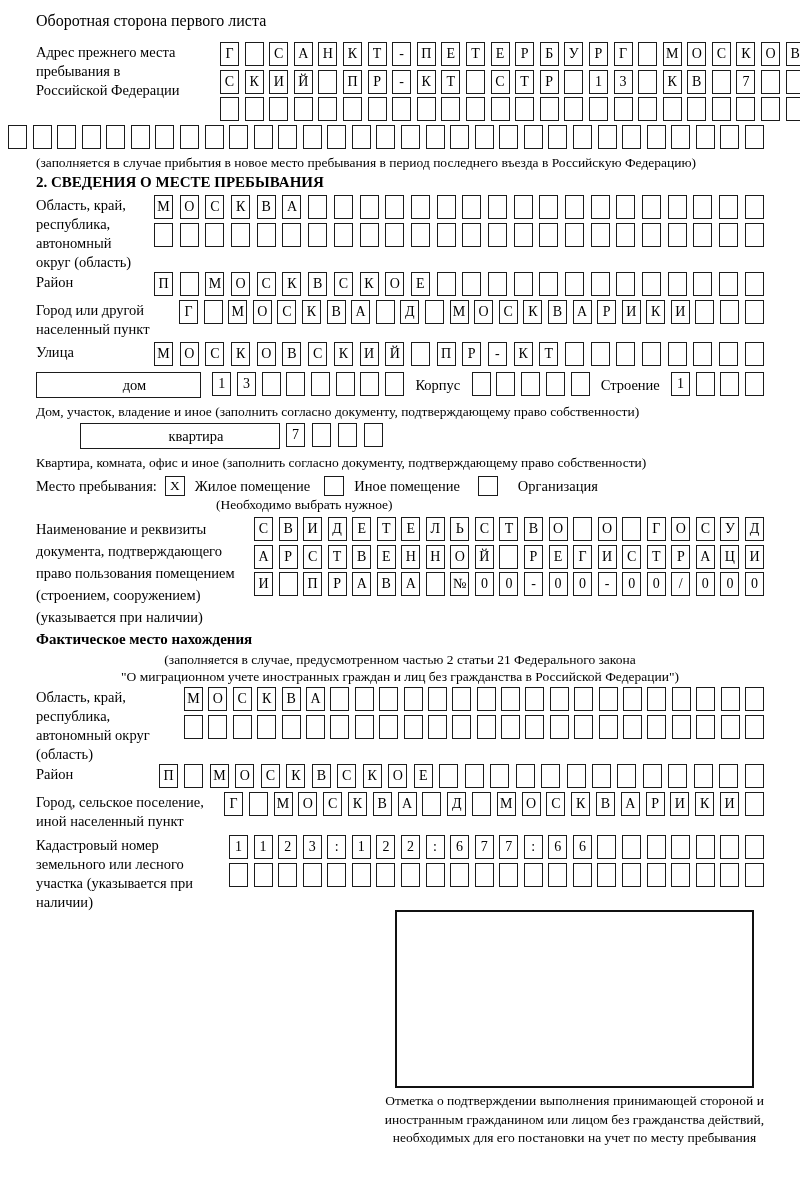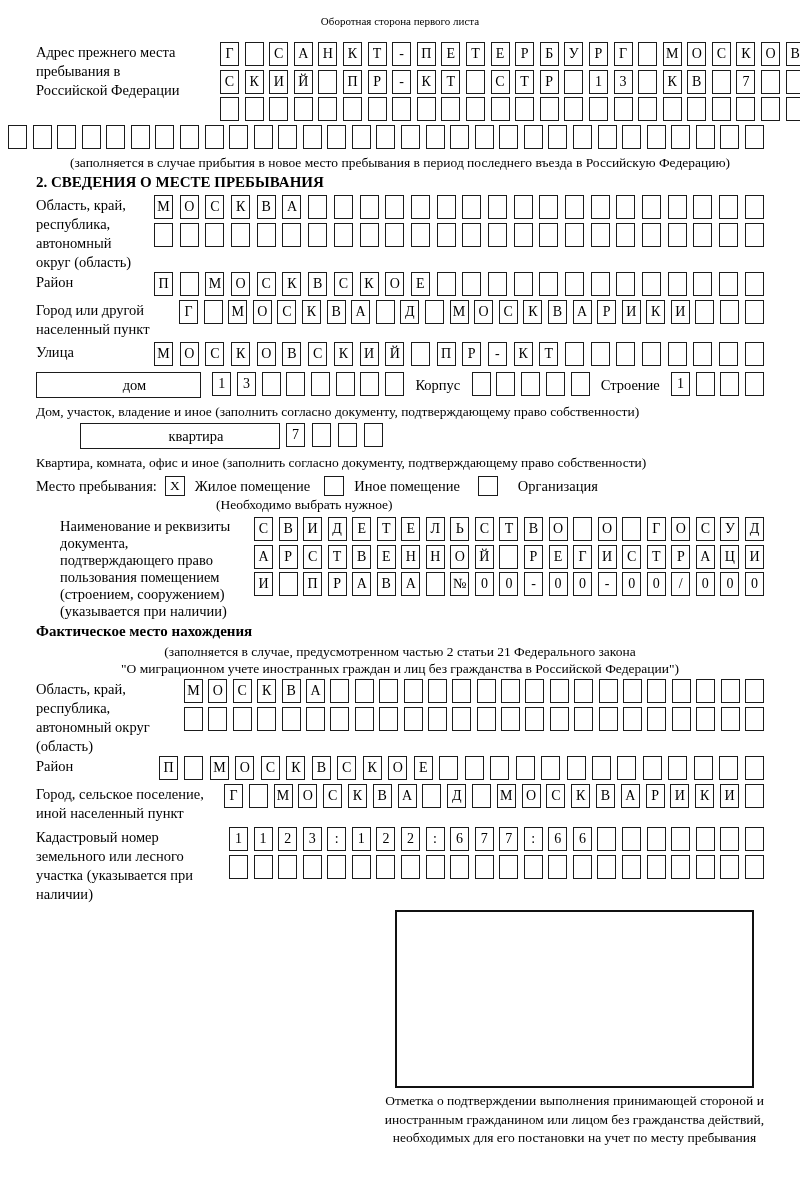--- a/index.html
+++ b/index.html
@@ -1,38 +1,38 @@
 <!DOCTYPE html>
 <html><head>
 <meta charset="utf-8">
 <style>
   html, body { margin:0; padding:0; background:#fff; }
   body { width:800px; height:1180px; overflow:hidden;
          font-family:"Liberation Serif","DejaVu Serif",serif; color:#000; }
   .page { position:relative; box-sizing:border-box; width:800px; height:1180px;
           padding:12px 36px 0 36px; overflow:hidden; }
 
-  .top-title { text-align:center; font-size:11px; line-height:18px; }
+  .top-title { text-align:left; font-size:16px; line-height:18px; }
 
   .unit { display:flex; align-items:flex-start; }
   .label { flex:1 1 auto; font-size:14.5px; line-height:19px; padding:1px 10px 0 0; }
   .stack { display:flex; flex-direction:column; gap:3.5px; flex:none; margin-left:auto; }
   .grid-row { display:flex; justify-content:space-between; flex:none; }
   .unit > .grid-row { margin-left:auto; }
   .cell { flex:none; box-sizing:border-box; width:19px; height:24px;
           border:1.7px solid #1b1b1b; display:flex; align-items:center;
           justify-content:center; font-size:14px; background:#fff; }
 
   .w585{width:585px}.w610{width:610px}.w510{width:510px}.w580{width:580px}
   .w605{width:605px}.w540{width:540px}.w535{width:535px}.w756{width:756px}
   .w192{width:192px}.w118{width:118px}.w93{width:93px}.w97{width:97px}
 
   .full-row { margin-left:-28px; margin-top:4px; }
   .note { font-size:13.5px; line-height:15px; margin-top:6px; }
-  .note.center { text-align:center; }
+  .note.center { text-align:left; }
   .heading { text-align:left; font-weight:bold; font-size:15px; line-height:19px; margin-top:3px; }
 
   .prev-unit { margin-top:12px;gap:24px; }
   .prev-label { flex:none; width:150px; }
 
   .mt2{margin-top:2px}.mt3{margin-top:3px}.mt4{margin-top:4px}.mt6{margin-top:2px}
 
   .house-line { display:flex; align-items:flex-start; justify-content:space-between; margin-top:6px; }
   .wide-box { box-sizing:border-box; height:26px; border:1.7px solid #1b1b1b;
               display:flex; align-items:center; justify-content:center; font-size:14.5px;padding-left:32px; }
@@ -40,21 +40,21 @@
   .inline-label { font-size:14.5px; line-height:26px; }
   .apt-line { display:flex; align-items:flex-start; margin-top:4px; }
   .apt-line .grid-row { margin-left:6px; }
 
   .stay-line { display:flex; align-items:center; margin-top:6px; font-size:14.5px; }
   .cb { flex:none; box-sizing:border-box; width:20px; height:20px; border:1.7px solid #1b1b1b;
         display:flex; align-items:center; justify-content:center; font-size:13.5px; }
   .stay-note { font-size:13.5px; line-height:16px; margin:1px 0 0 180px; }
 
   .doc-unit { margin-top:4px; }
-  .doc-unit .label { line-height:17px;margin-left:24px; }
+  .doc-unit .label { line-height:22px; }
 
   .sub { text-align:center; font-size:13.5px; line-height:17px; }
   .sub-wrap { margin-top:2px; }
 
   .stamp-box { position:absolute; left:395px; top:910px; width:355px; height:174px;
                border:2px solid #111; background:#fff; }
   .stamp-note { position:absolute; left:352px; top:1092px; width:445px;
                 text-align:center; font-size:13.5px; line-height:18.5px; }
 </style>
 </head>

